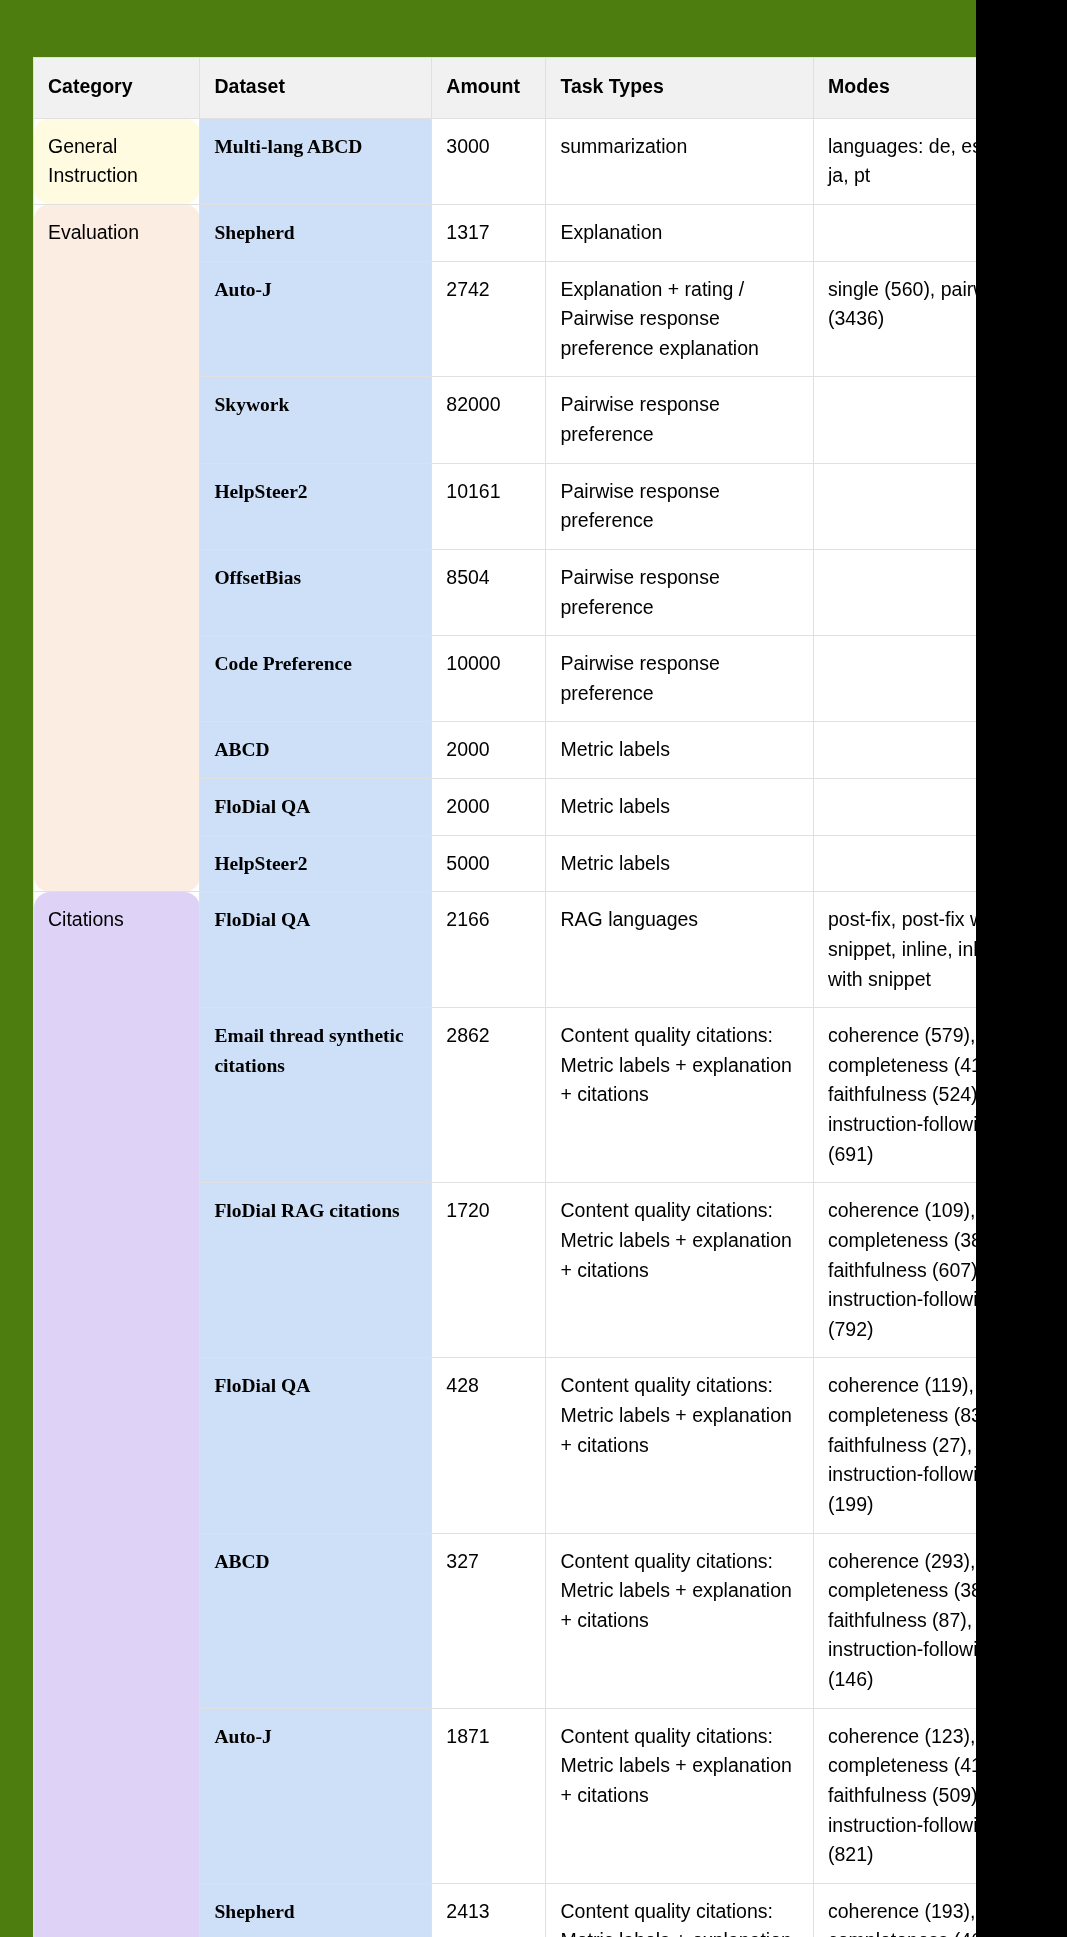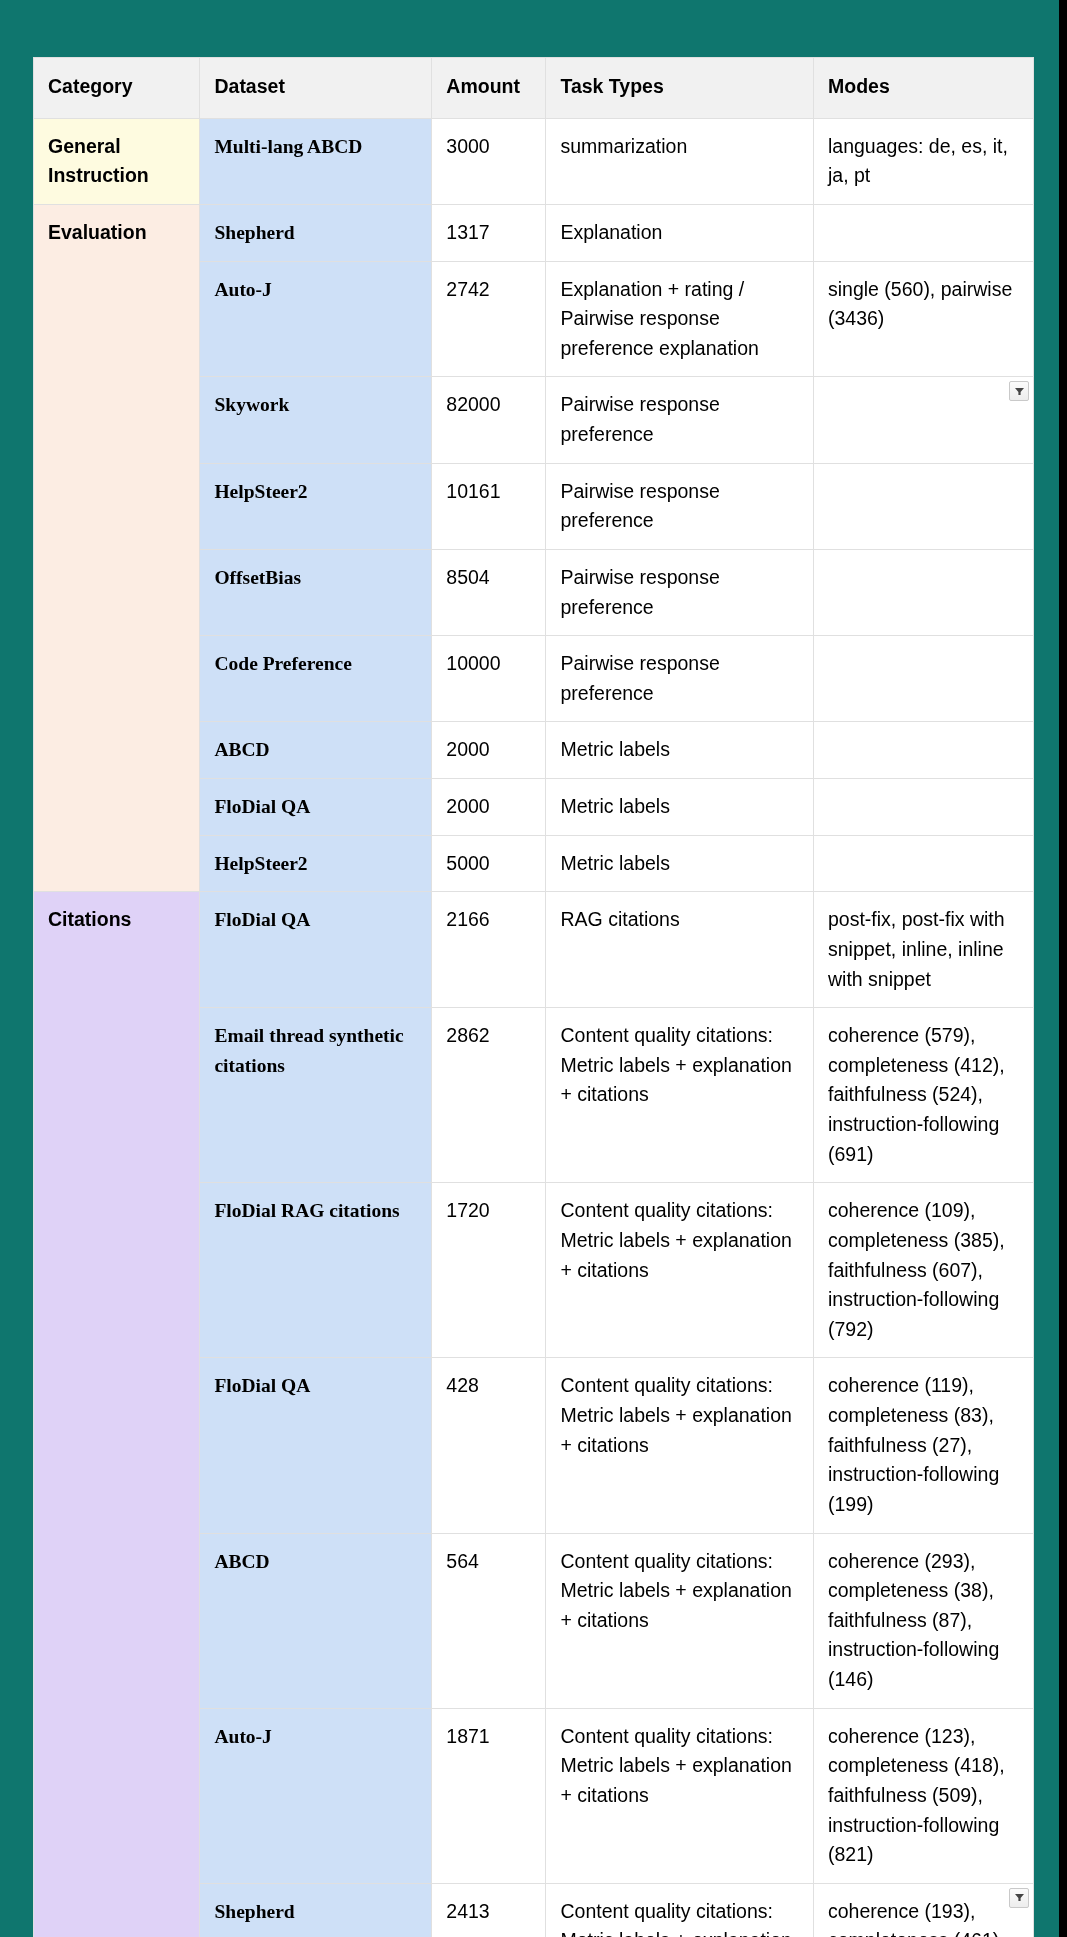--- a/index.html
+++ b/index.html
@@ -6,23 +6,23 @@
   html, body {
     margin: 0;
     padding: 0;
     background: #000000;
     width: 1067px;
     height: 1937px;
     font-family: "Liberation Sans", sans-serif;
   }
   #page {
     position: relative;
-    width: 1059px;
+    width: 976px;
     height: 1937px;
-    background: #0f766e;
+    background: #4d7c0f;
     overflow: hidden;
   }
   .table-wrap {
     position: absolute;
     left: 33px;
     top: 57px;
     width: 1001px;
     background: #ffffff;
   }
   table.data-table {
@@ -49,22 +49,23 @@
   }
   table.data-table thead th {
     background: #f1f1f1;
     font-weight: bold;
     text-align: left;
     padding-top: 14px;
     padding-bottom: 16px;
     border-color: #e0e0e0;
   }
   td.cat-cell {
-    font-weight: bold;
+    font-weight: normal;
     vertical-align: top;
+    border-radius: 16px;
   }
   td.cat-general  { background: #FEFBE0; }
   td.cat-eval     { background: #FCEDE3; }
   td.cat-cite     { background: #DFD2F7; vertical-align: middle; }
   td.ds-cell {
     background: #CEE0F7;
     font-weight: bold;
     font-family: Liberation Serif, serif;
   }
   td.amt-cell {
@@ -180,21 +181,21 @@
           <tr>
             <td class="ds-cell">HelpSteer2</td>
             <td class="amt-cell">5000</td>
             <td class="task-cell">Metric labels</td>
             <td class="modes-cell"></td>
           </tr>
           <tr>
             <td class="cat-cell cat-cite" rowspan="7">Citations</td>
             <td class="ds-cell">FloDial QA</td>
             <td class="amt-cell">2166</td>
-            <td class="task-cell">RAG citations</td>
+            <td class="task-cell">RAG languages</td>
             <td class="modes-cell">post-fix, post-fix with snippet, inline, inline with snippet</td>
           </tr>
           <tr>
             <td class="ds-cell">Email thread synthetic citations</td>
             <td class="amt-cell">2862</td>
             <td class="task-cell">Content quality citations: Metric labels + explanation + citations</td>
             <td class="modes-cell">coherence (579), completeness (412), faithfulness (524), instruction-following (691)</td>
           </tr>
           <tr>
             <td class="ds-cell">FloDial RAG citations</td>
@@ -203,21 +204,21 @@
             <td class="modes-cell">coherence (109), completeness (385), faithfulness (607), instruction-following (792)</td>
           </tr>
           <tr>
             <td class="ds-cell">FloDial QA</td>
             <td class="amt-cell">428</td>
             <td class="task-cell">Content quality citations: Metric labels + explanation + citations</td>
             <td class="modes-cell">coherence (119), completeness (83), faithfulness (27), instruction-following (199)</td>
           </tr>
           <tr>
             <td class="ds-cell">ABCD</td>
-            <td class="amt-cell">564</td>
+            <td class="amt-cell">327</td>
             <td class="task-cell">Content quality citations: Metric labels + explanation + citations</td>
             <td class="modes-cell">coherence (293), completeness (38), faithfulness (87), instruction-following (146)</td>
           </tr>
           <tr>
             <td class="ds-cell">Auto-J</td>
             <td class="amt-cell">1871</td>
             <td class="task-cell">Content quality citations: Metric labels + explanation + citations</td>
             <td class="modes-cell">coherence (123), completeness (418), faithfulness (509), instruction-following (821)</td>
           </tr>
           <tr>

